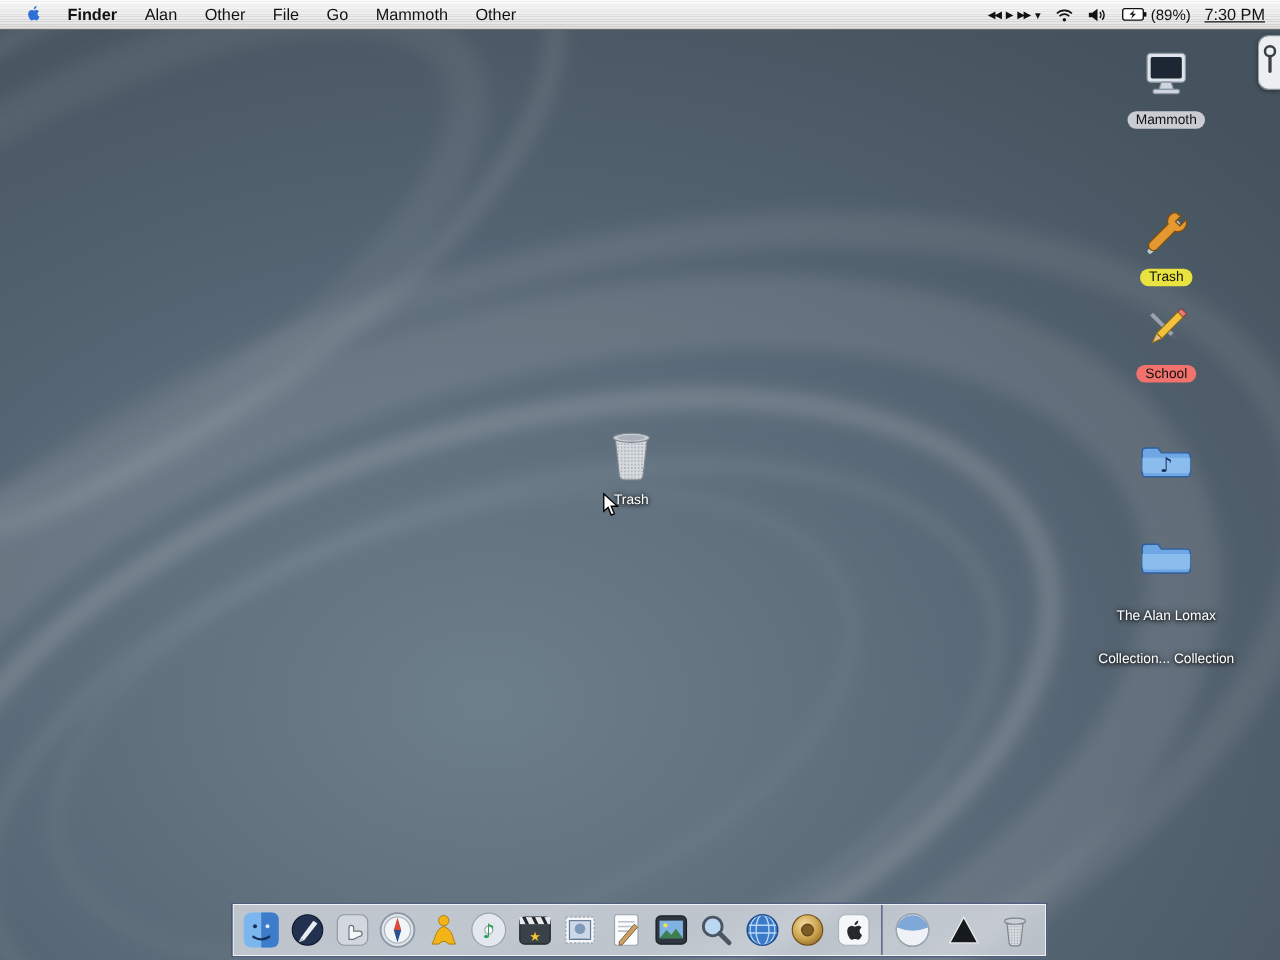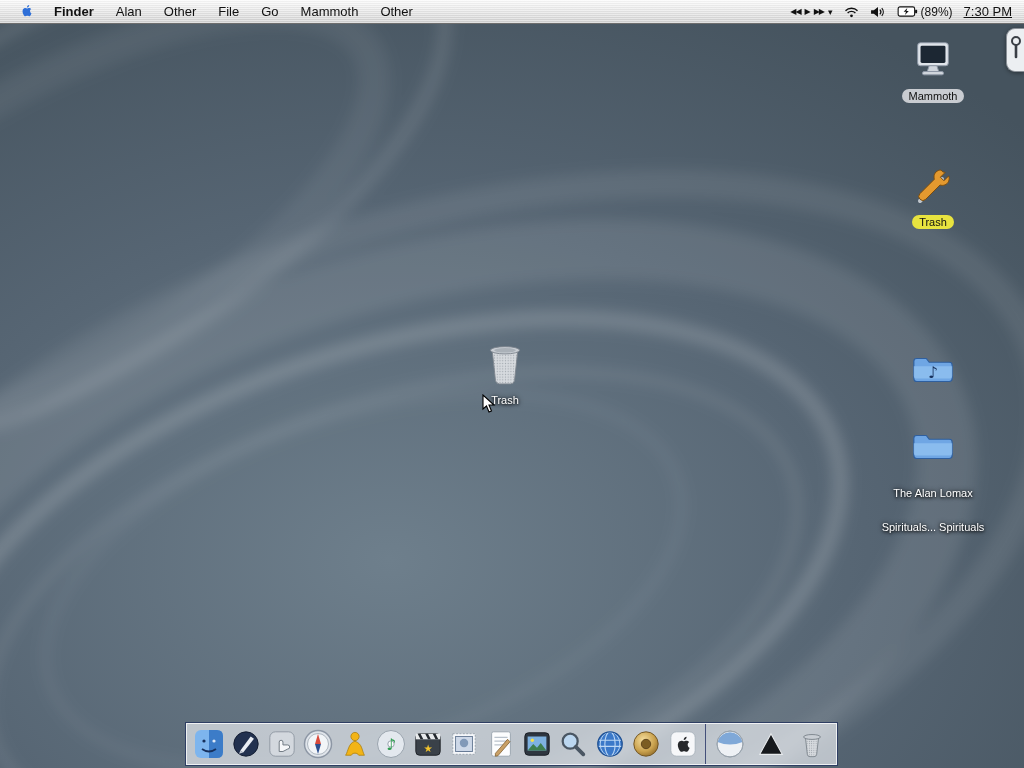--- a/index.html
+++ b/index.html
@@ -149,40 +149,56 @@
   <div class="desktop-icon" style="left:873px;top:134px;">
     <div class="di-img">
       <svg viewBox="0 0 44 44" width="44" height="44">
         <line x1="9" y1="37" x2="31" y2="15" stroke="#c0c6cc" stroke-width="4" stroke-linecap="round"></line>
         <path d="M30 6c-4 0-7 3-7 7 0 .8.1 1.5.4 2.2L9 29.6a4 4 0 1 0 5.7 5.7L29 21c.7.2 1.4.4 2.2.4 4 0 7-3 7-7 0-.9-.2-1.7-.5-2.5l-4.8 4.8-3.5-3.5 4.8-4.8c-.8-.3-1.6-.5-2.4-.5z" fill="#e3992f" stroke="#7a4d10" stroke-width="1"></path>
       </svg>
     </div>
     <span class="pill pill-yellow">Trash</span>
   </div>
 
+  <div class="desktop-icon" style="left:873px;top:211px;">
+    <div class="di-img">
+      <svg viewBox="0 0 44 44" width="44" height="44">
+        <g transform="rotate(-45 22 22)">
+          <rect x="20" y="5" width="4" height="24" fill="#9aa3ad" stroke="#5a636e" stroke-width="0.8"></rect>
+          <path d="M20 29 h4 l-2 7 z" fill="#5a636e"></path>
+        </g>
+        <g transform="rotate(45 22 22)">
+          <rect x="19" y="2" width="6" height="4" fill="#e87a7a" stroke="#8a3a3a" stroke-width="0.8"></rect>
+          <rect x="19" y="6" width="6" height="24" fill="#f2c23e" stroke="#8a6a10" stroke-width="0.8"></rect>
+          <path d="M19 30 h6 l-3 8 z" fill="#e8ba8a" stroke="#8a6a10" stroke-width="0.8"></path>
+        </g>
+      </svg>
+    </div>
+    <span class="pill pill-red">School</span>
+  </div>
 
   <div class="desktop-icon" style="left:873px;top:315px;">
     <div class="di-img">
       <svg viewBox="0 0 48 40" width="46" height="40">
         <path d="M4 12 q0-3 3-3 h10 l3 4 h21 q3 0 3 3 v14 q0 3-3 3 H7 q-3 0-3-3 z" fill="#6fa6e4" stroke="#2f5f9e" stroke-width="1.2"></path>
         <path d="M4 17 h40 v10 q0 3-3 3 H7 q-3 0-3-3 z" fill="#8fc0f0" opacity="0.85"></path>
         <text x="24" y="29" text-anchor="middle" font-size="17" fill="#16305c" font-family="DejaVu Sans, sans-serif">♪</text>
       </svg>
     </div>
   </div>
 
   <div class="desktop-icon" style="left:873px;top:392px;">
     <div class="di-img">
       <svg viewBox="0 0 48 40" width="46" height="40">
         <path d="M4 12 q0-3 3-3 h10 l3 4 h21 q3 0 3 3 v14 q0 3-3 3 H7 q-3 0-3-3 z" fill="#6fa6e4" stroke="#2f5f9e" stroke-width="1.2"></path>
         <path d="M4 17 h40 v10 q0 3-3 3 H7 q-3 0-3-3 z" fill="#8fc0f0" opacity="0.85"></path>
       </svg>
     </div>
     <div class="plain-label">The Alan Lomax</div>
-    <div class="plain-label">Spirituals... Spirituals</div>
+    <div class="plain-label">Collection... Collection</div>
   </div>
 
   <div class="desktop-icon" style="left:445px;top:312px;">
     <div class="di-img">
       <svg viewBox="0 0 44 50" width="40" height="46">
         <defs>
           <pattern id="mesh1" width="3" height="3" patternUnits="userSpaceOnUse">
             <rect width="3" height="3" fill="#d6dade"></rect>
             <circle cx="1.5" cy="1.5" r="0.7" fill="#9fa6ad"></circle>
           </pattern>

